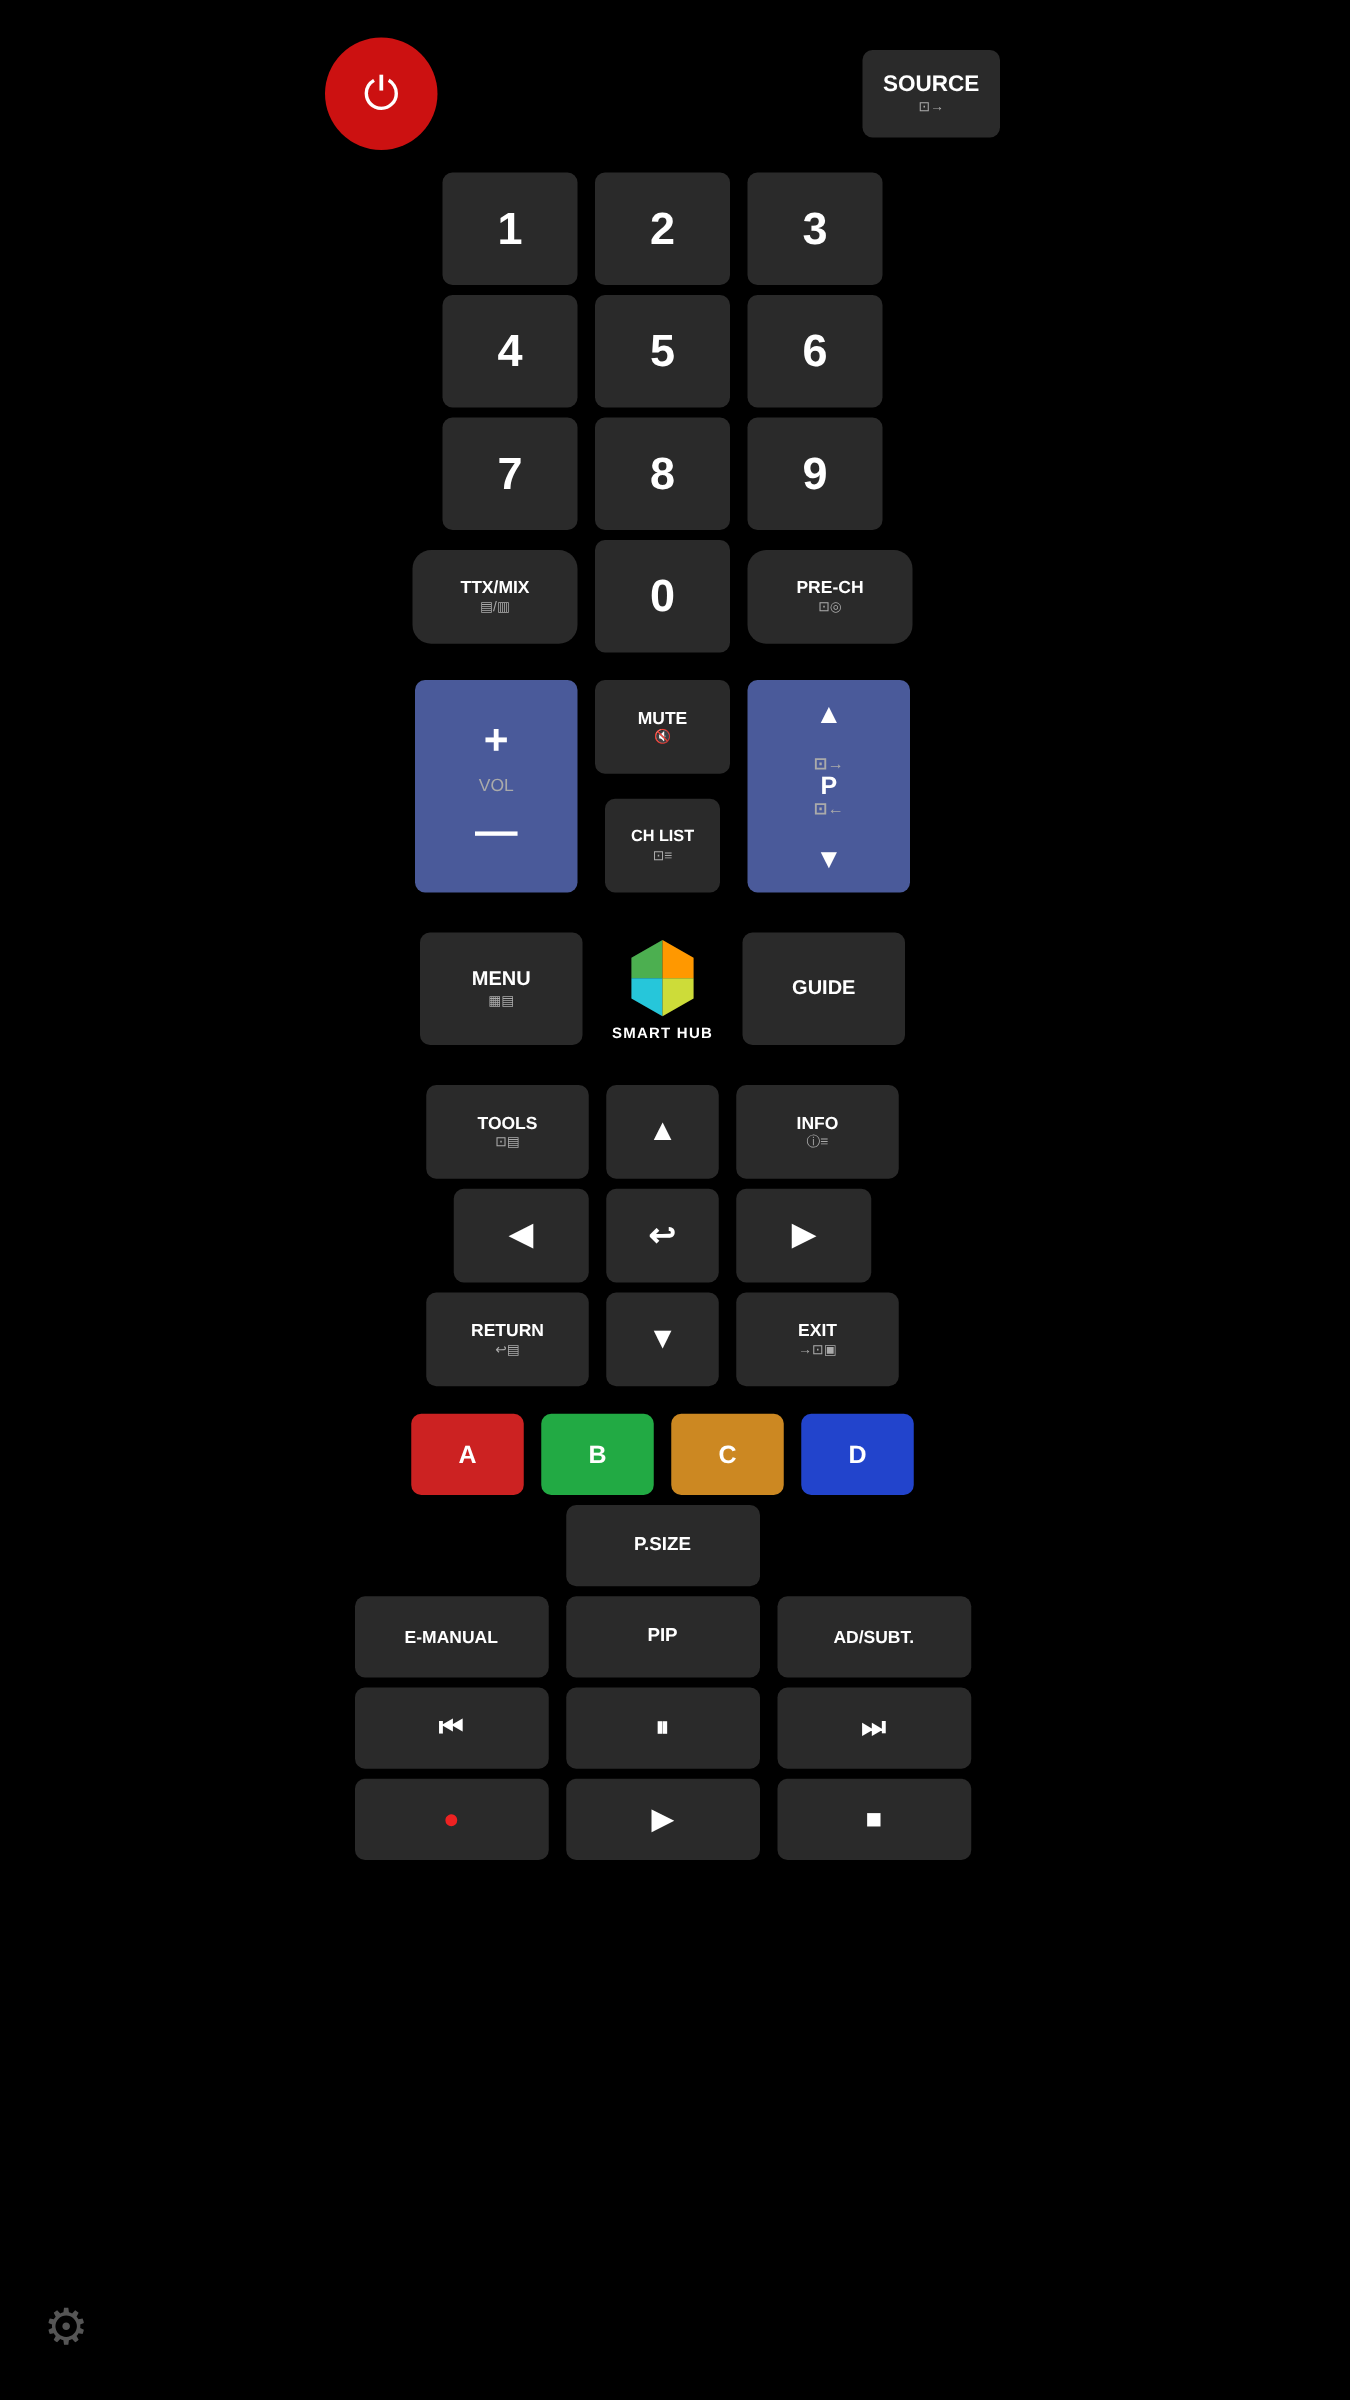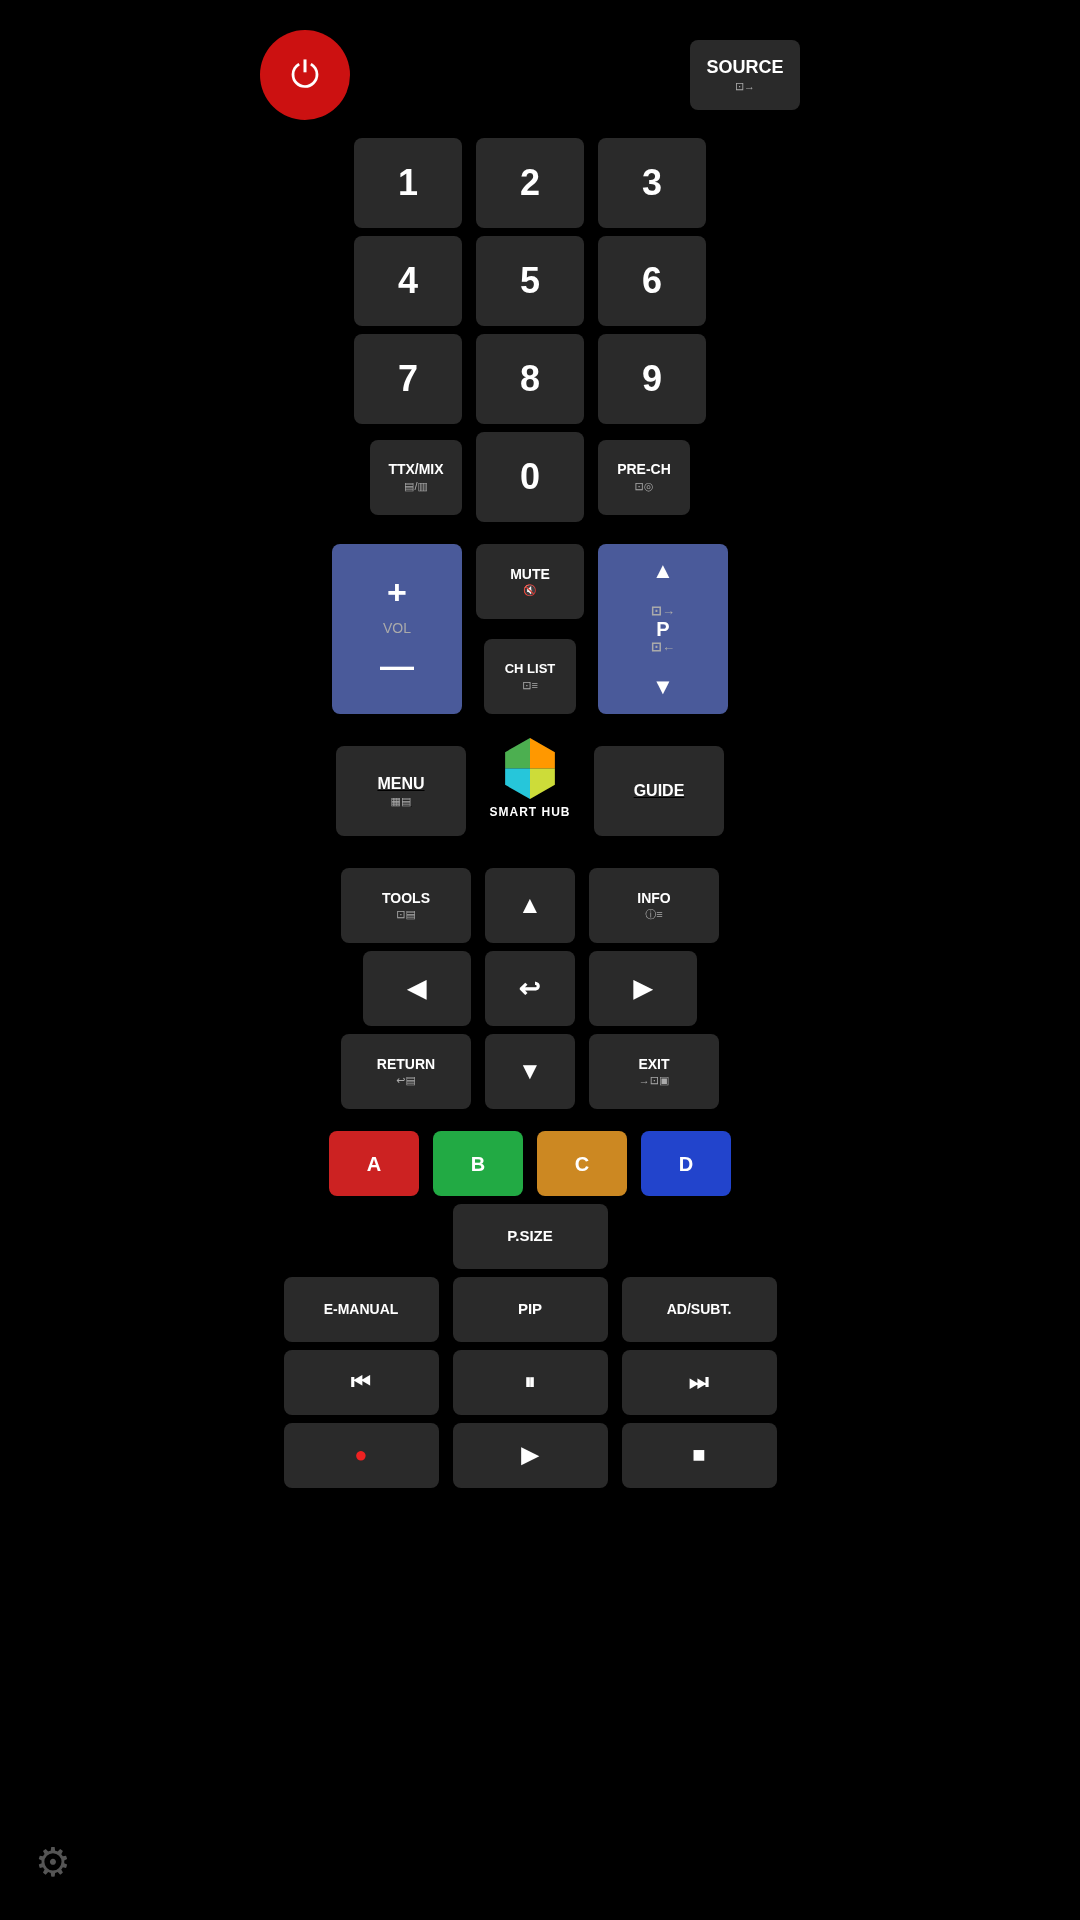--- a/index.html
+++ b/index.html
@@ -91,23 +91,24 @@
 
     
     .btn-num {
       width: 108px;
       height: 90px;
       font-size: 36px;
     }
 
     
     .btn-special {
-      width: 92px;
+      width: 132px;
       height: 75px;
       font-size: 15px;
+      border-radius: 15px;
     }
 
     
     .btn-vol {
       width: 130px;
       height: 170px;
       background: #4a5a9a;
       font-size: 30px;
     }
     .btn-ch {
@@ -143,21 +144,20 @@
       justify-content: center;
     }
 
     
     .menu-row {
       display: flex;
       flex-direction: row;
       align-items: center;
       justify-content: center;
       gap: 14px;
-      text-decoration: underline;
     }
     .btn-menu {
       width: 130px;
       height: 90px;
       font-size: 16px;
     }
     .btn-guide {
       width: 130px;
       height: 90px;
       font-size: 16px;
@@ -165,21 +165,21 @@
 
     .smart-hub-btn {
       width: 100px;
       height: 110px;
       background: transparent;
       border: none;
       cursor: pointer;
       display: flex;
       flex-direction: column;
       align-items: center;
-      justify-content: flex-start;
+      justify-content: center;
       gap: 4px;
     }
 
     .smart-hub-icon {
       width: 60px;
       height: 65px;
     }
 
     .smart-hub-label {
       color: #fff;

